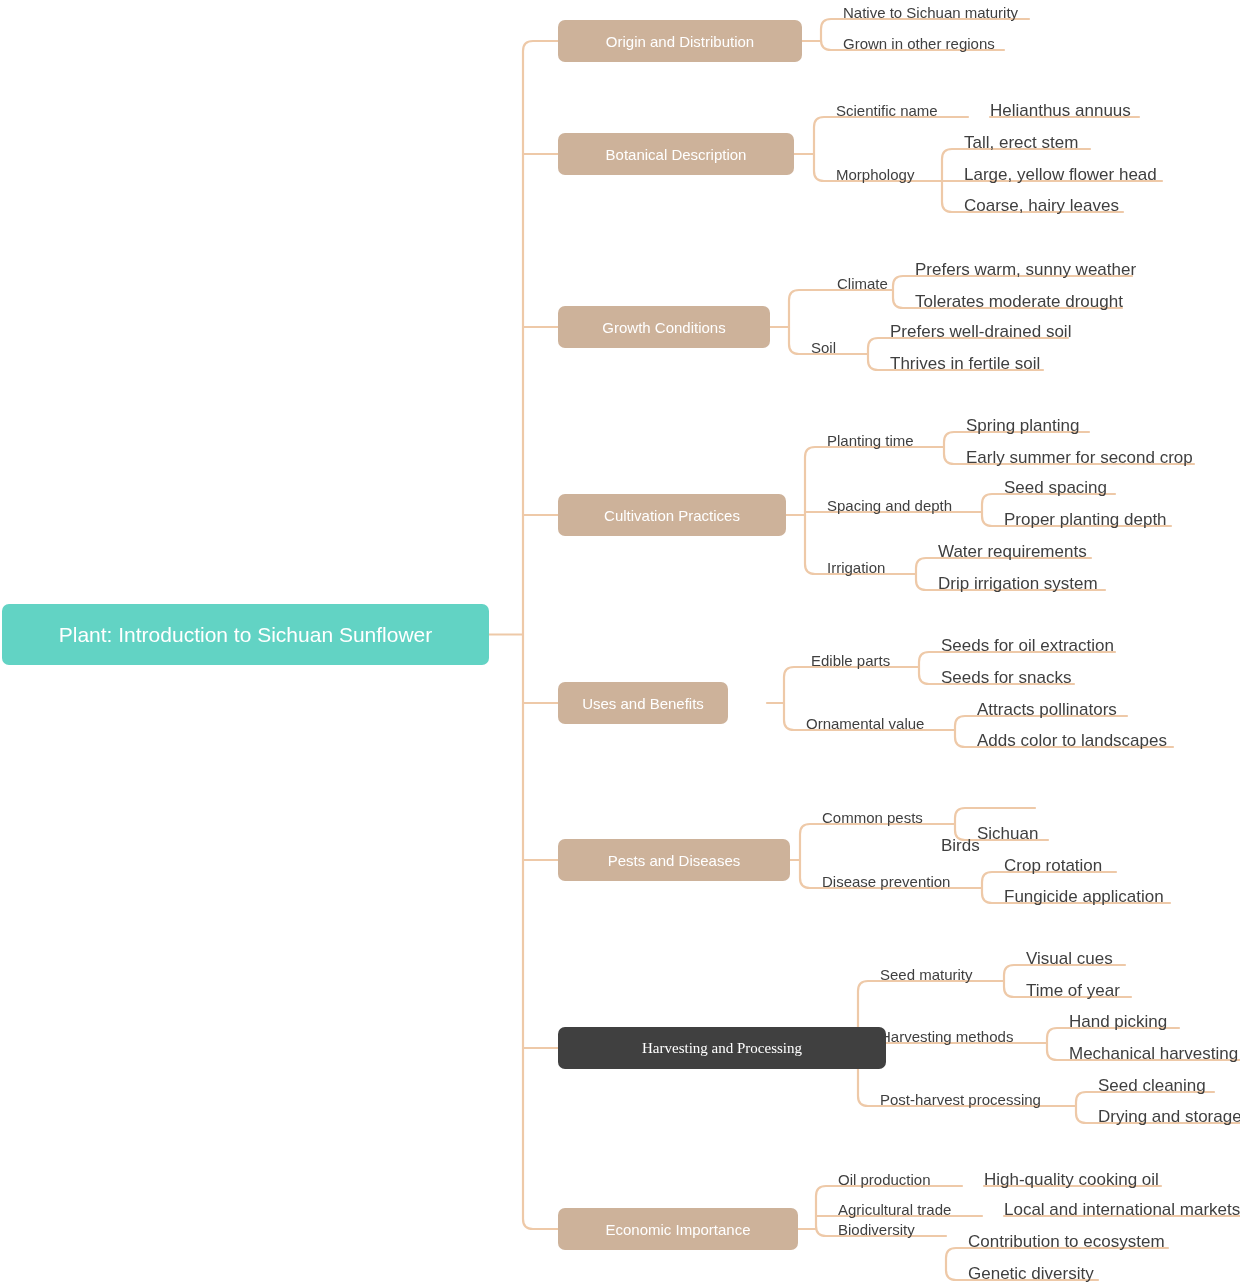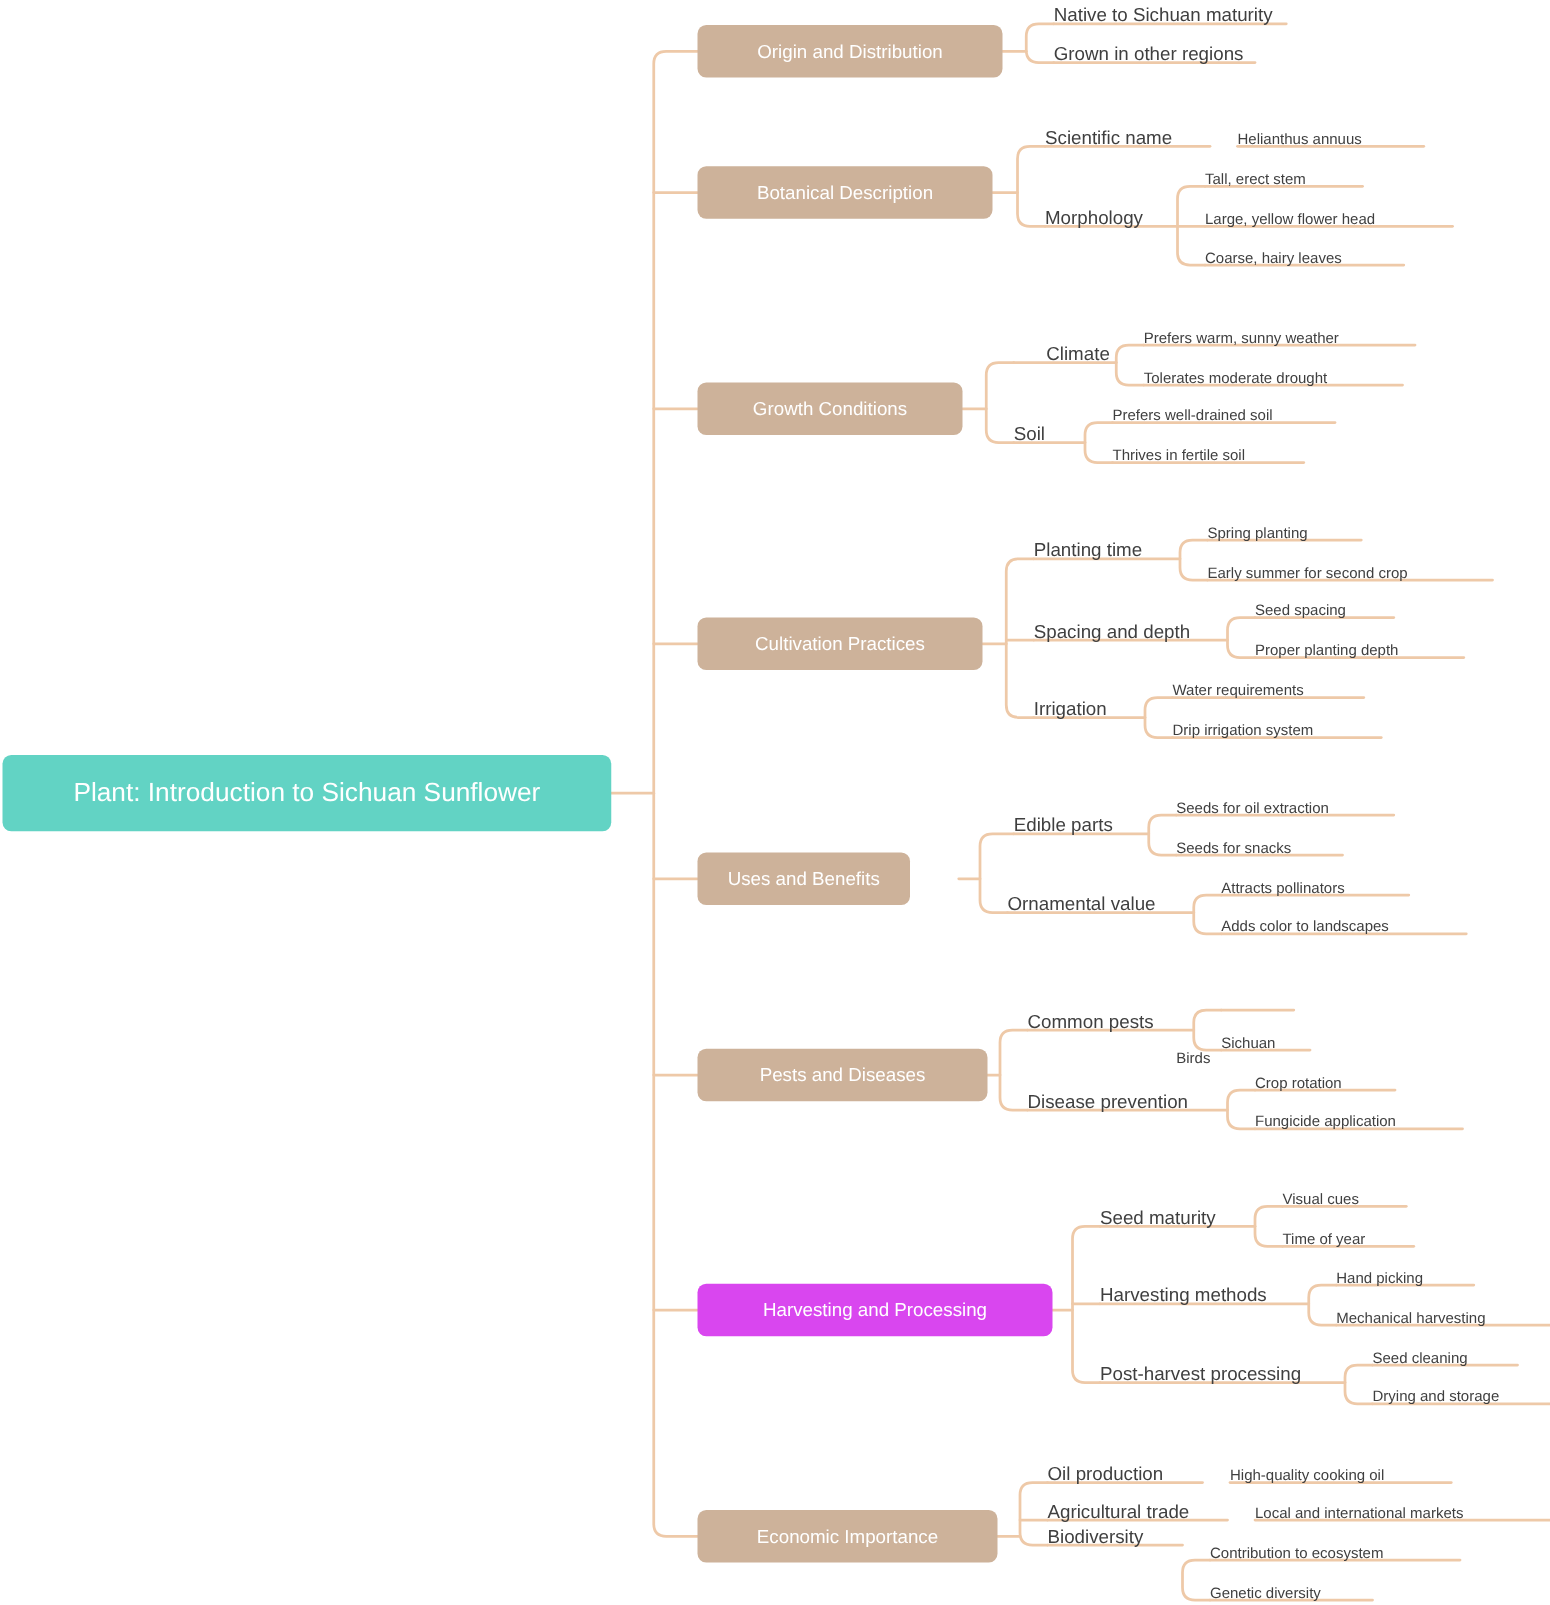--- a/index.html
+++ b/index.html
@@ -43,21 +43,21 @@
     padding: 0 20px;
   }
   .leaf {
     position: absolute;
     white-space: nowrap;
     color: #3f3f3f;
     font-size: 15px;
     line-height: 18px;
   }
   .leaf-l2 { font-size: 15px; }
-  .leaf-l3 { font-size: 12px; }
+  .leaf-l3 { font-size: 17px; }
 </style>
 </head>
 <body>
 
 <div id="canvas">
   <svg id="wires" viewBox="0 0 1240 1284" xmlns="http://www.w3.org/2000/svg">
       <path d="M 489 634.5 L 523 634.5" fill="none" stroke="#eec9a8" stroke-width="2.2" stroke-linecap="round" stroke-linejoin="round"></path>
       <path d="M 533 41 L 533 41 M 558 41 L 533 41 Q 523 41 523 51 L 523 1219 Q 523 1229 533 1229 L 558 1229" fill="none" stroke="#eec9a8" stroke-width="2.2" stroke-linecap="round" stroke-linejoin="round"></path>
       <path d="M 802 41 L 821 41" fill="none" stroke="#eec9a8" stroke-width="2.2" stroke-linecap="round" stroke-linejoin="round"></path>
       <path d="M 843 19 L 831 19 Q 821 19 821 29 L 821 40 Q 821 50 831 50 L 843 50" fill="none" stroke="#eec9a8" stroke-width="2.2" stroke-linecap="round" stroke-linejoin="round"></path>
@@ -201,21 +201,21 @@
       <div class="leaf leaf-l3" style="left: 977px; top: 732px;">Adds color to landscapes</div>
       <div class="node node-l1" style="left: 558px; top: 839px; width: 232px; height: 42px; background: rgb(205, 178, 154);">
         <span>Pests and Diseases</span>
       </div>
       <div class="leaf leaf-l2" style="left: 822px; top: 809px;">Common pests</div>
       <div class="leaf leaf-l3" style="left: 941px; top: 793px; margin-top: 44px;">Birds</div>
       <div class="leaf leaf-l3" style="left: 977px; top: 825px;">Sichuan</div>
       <div class="leaf leaf-l2" style="left: 822px; top: 873px;">Disease prevention</div>
       <div class="leaf leaf-l3" style="left: 1004px; top: 857px;">Crop rotation</div>
       <div class="leaf leaf-l3" style="left: 1004px; top: 888px;">Fungicide application</div>
-      <div class="node node-l1" style="left: 558px; top: 1027px; width: 284px; height: 42px; background: #d946ef;">
+      <div class="node node-l1" style="left: 558px; top: 1027px; width: 328px; height: 42px; background: #404040; font-family: Liberation Serif, serif;">
         <span>Harvesting and Processing</span>
       </div>
       <div class="leaf leaf-l2" style="left: 880px; top: 966px;">Seed maturity</div>
       <div class="leaf leaf-l3" style="left: 1026px; top: 950px;">Visual cues</div>
       <div class="leaf leaf-l3" style="left: 1026px; top: 982px;">Time of year</div>
       <div class="leaf leaf-l2" style="left: 880px; top: 1028px;">Harvesting methods</div>
       <div class="leaf leaf-l3" style="left: 1069px; top: 1013px;">Hand picking</div>
       <div class="leaf leaf-l3" style="left: 1069px; top: 1045px;">Mechanical harvesting</div>
       <div class="leaf leaf-l2" style="left: 880px; top: 1091px;">Post-harvest processing</div>
       <div class="leaf leaf-l3" style="left: 1098px; top: 1077px;">Seed cleaning</div>

